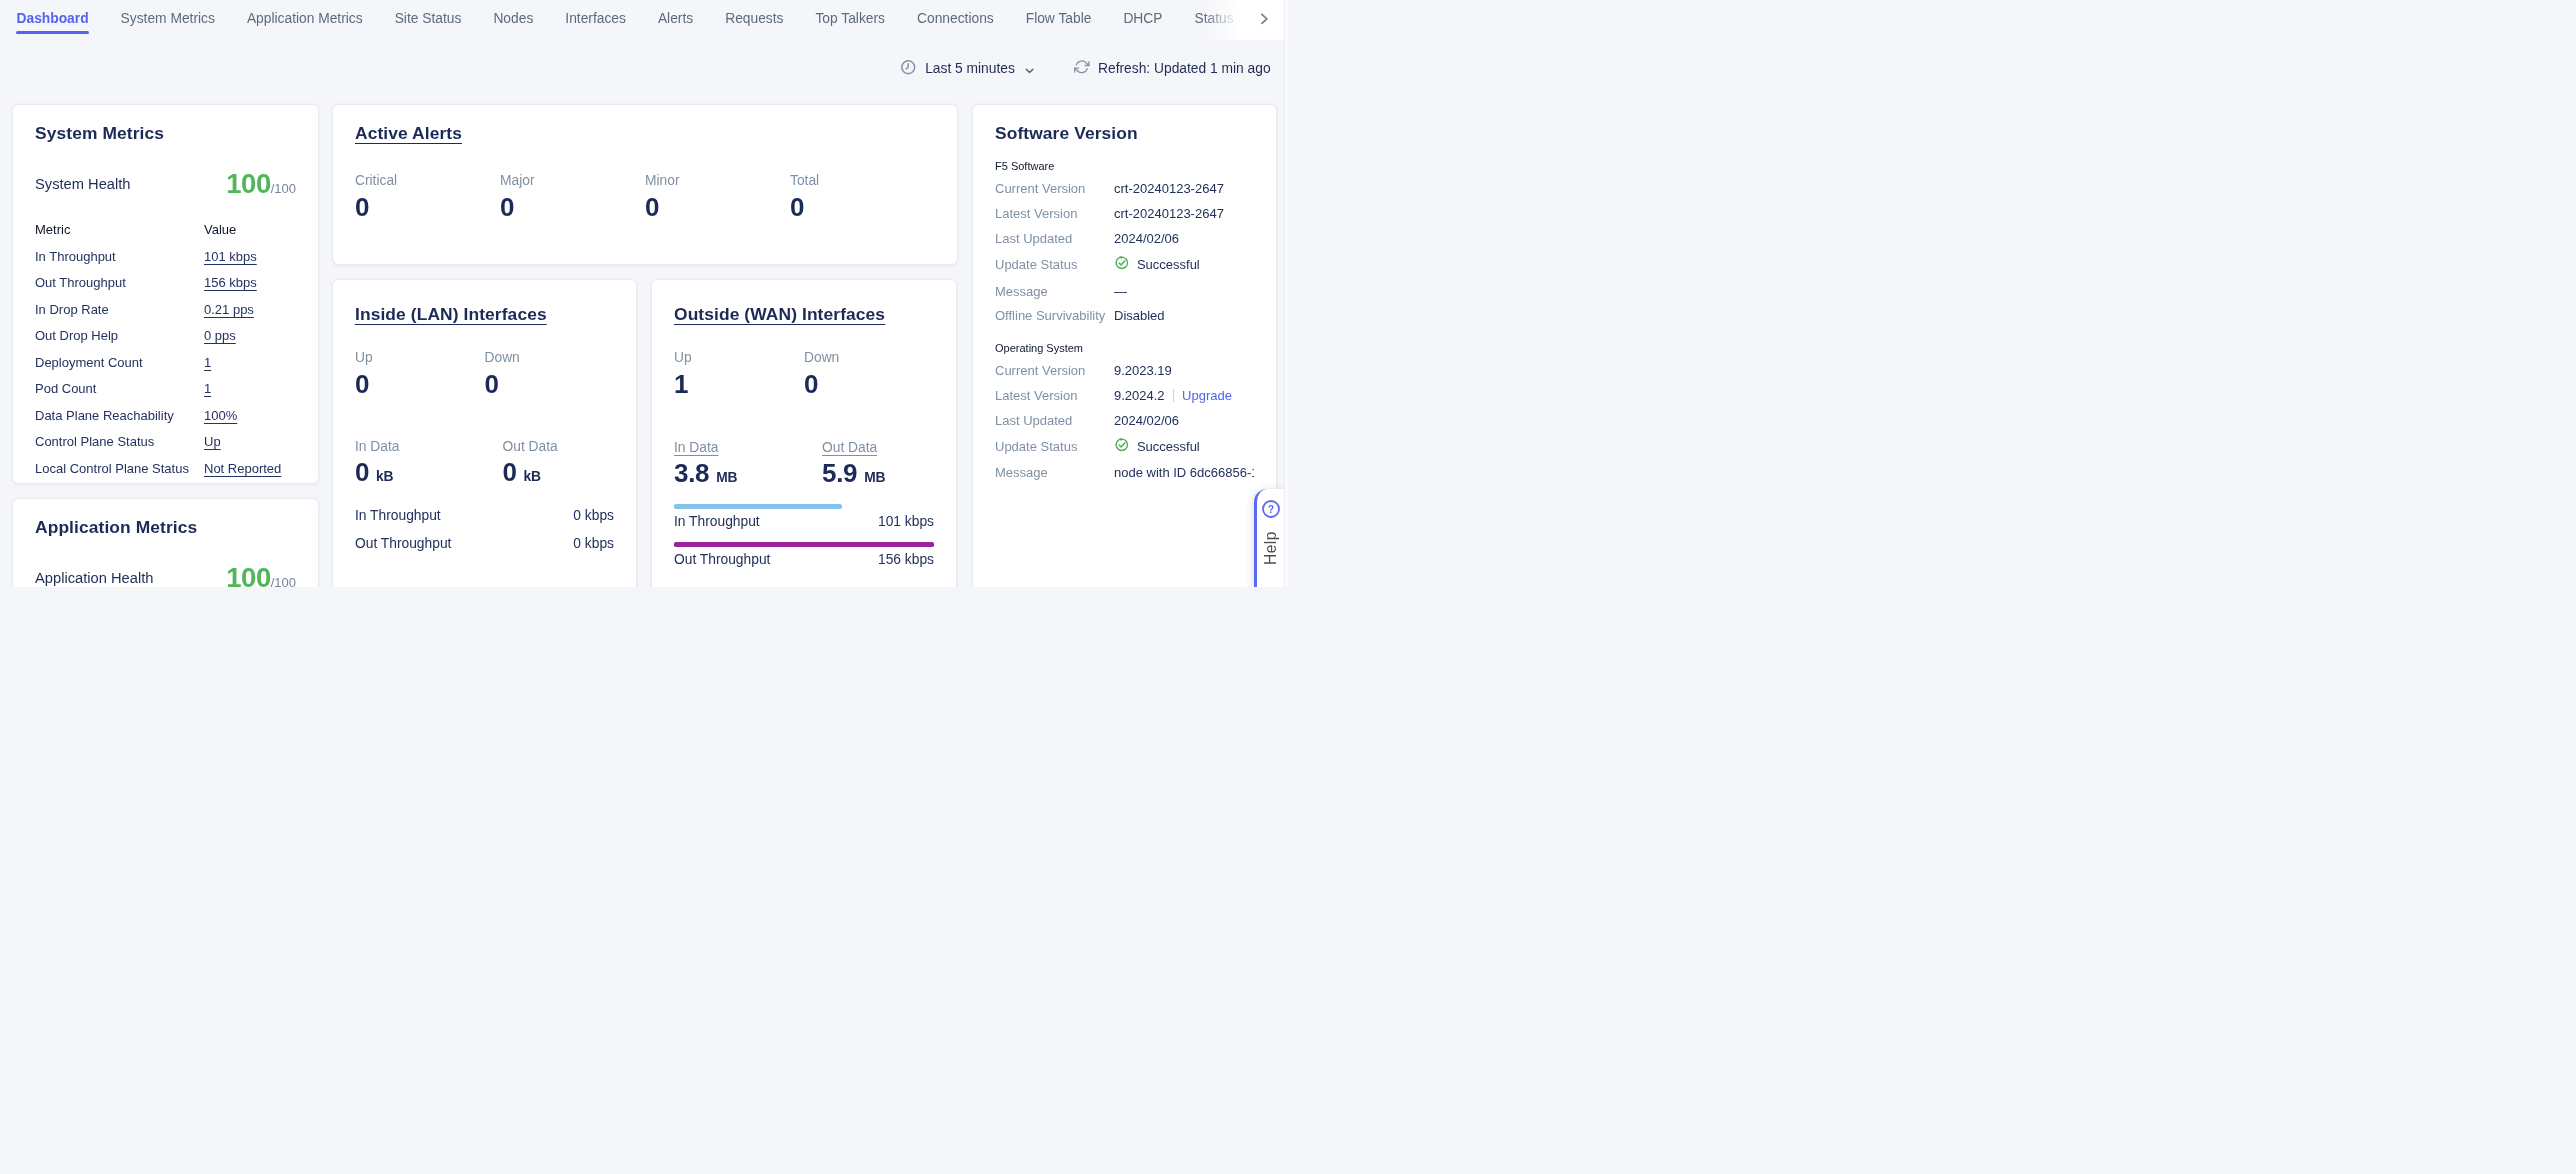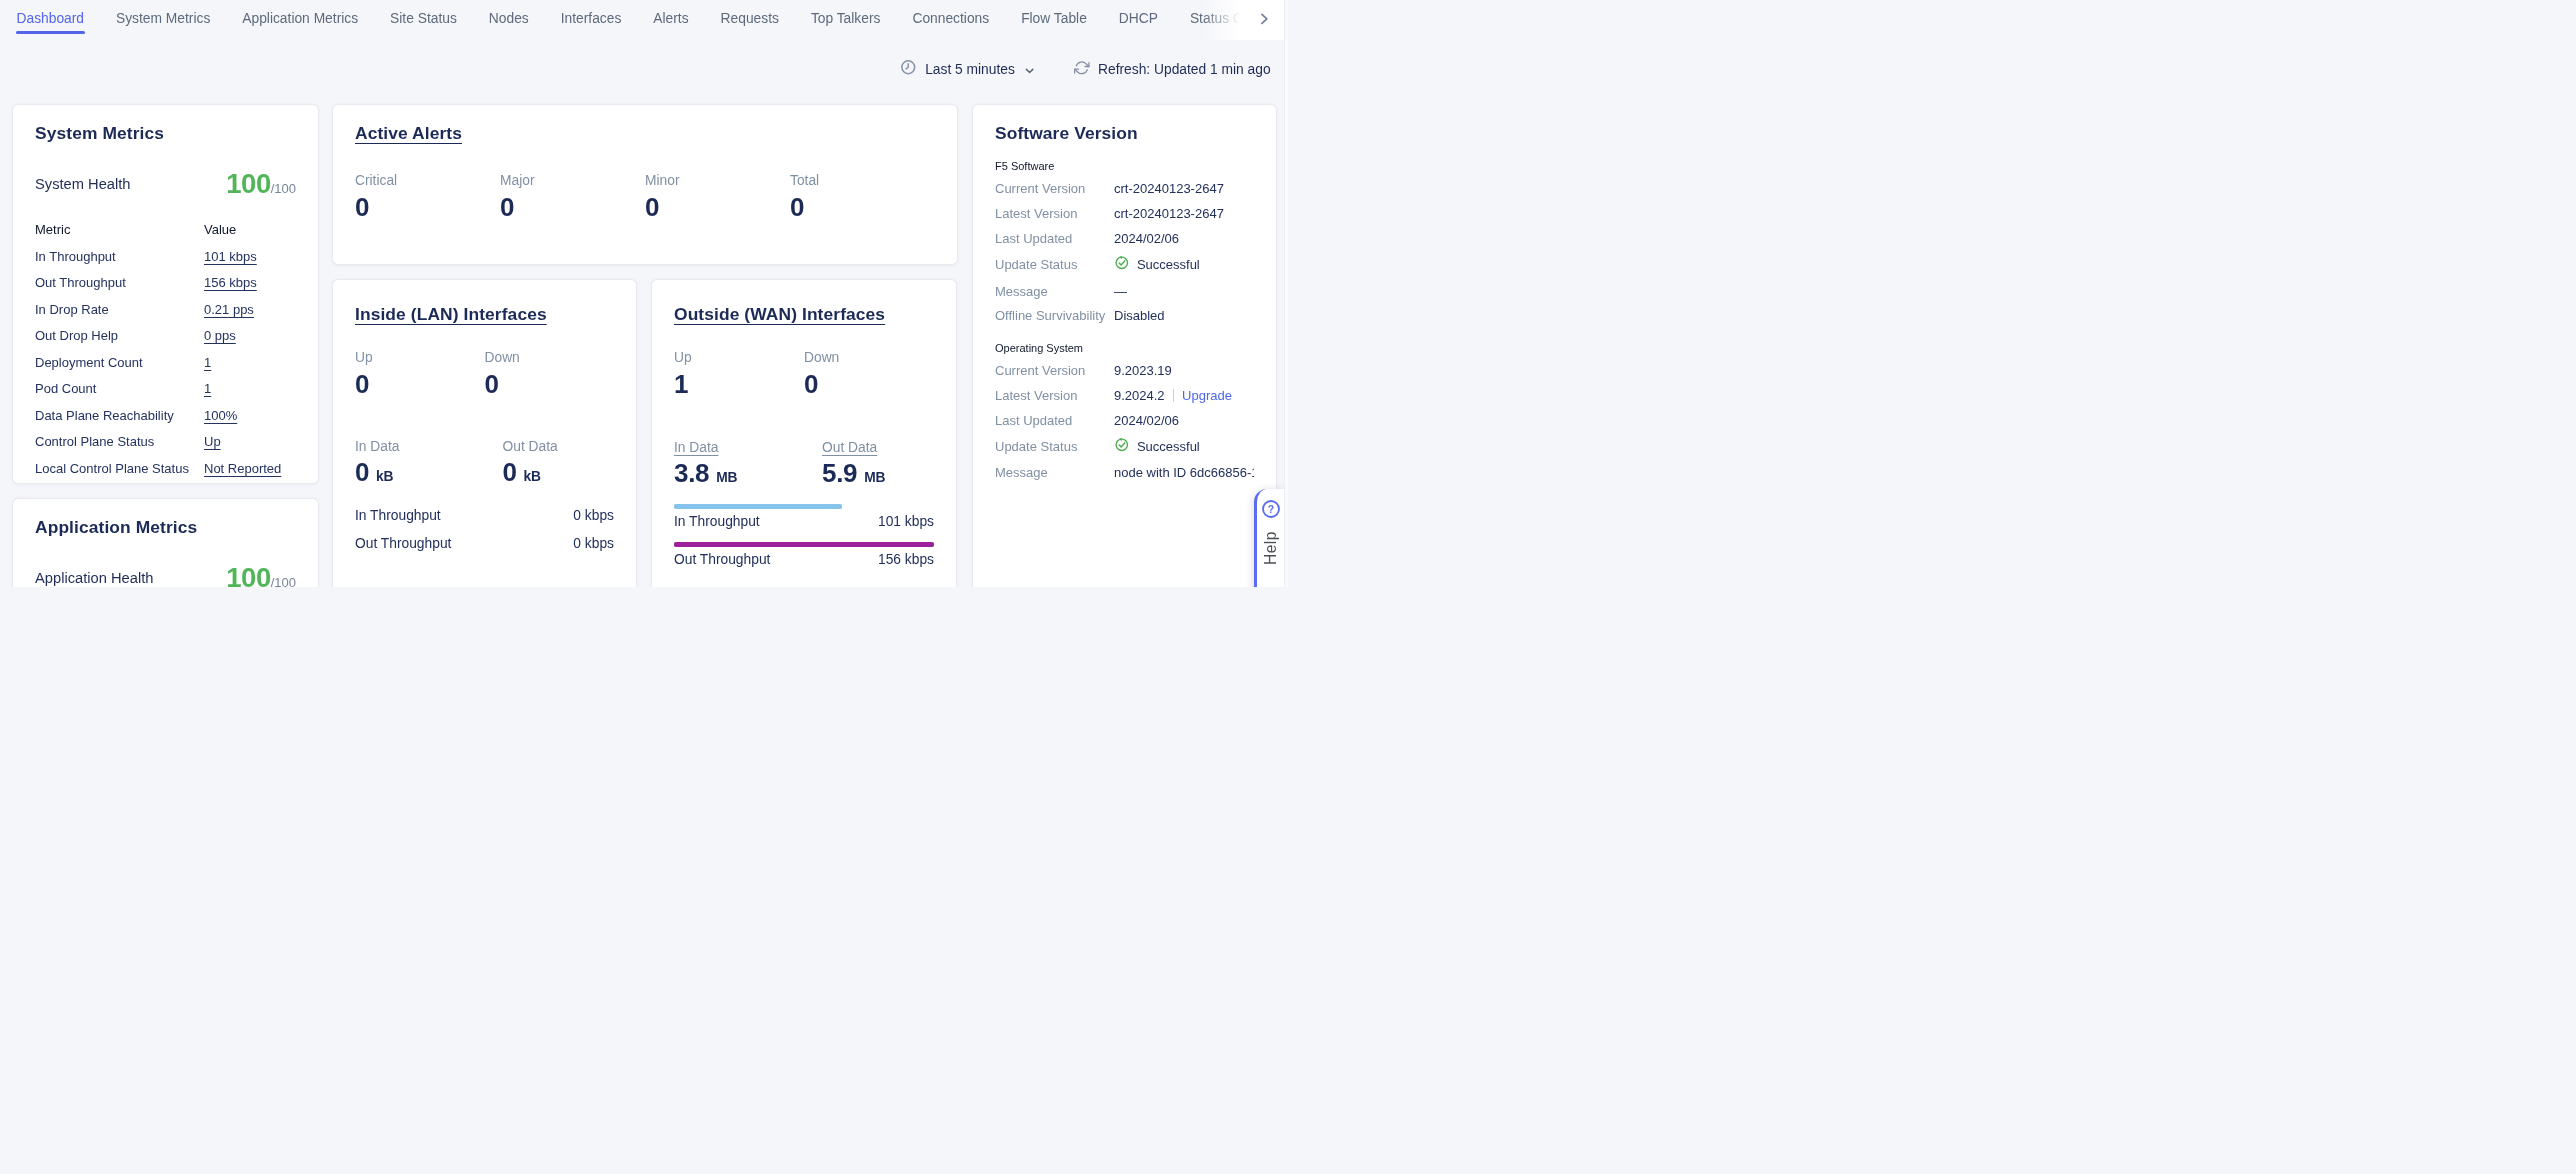--- a/index.html
+++ b/index.html
@@ -13,38 +13,38 @@
   
   .nav {
     position:absolute; left:0; top:0; width:1288px; height:37px;
     display:flex; align-items:stretch; gap:32px;
     padding-left:16.5px; overflow:hidden; white-space:nowrap;
   }
   .tab {
     display:flex; align-items:center; font-size:13.8px; color:#5d6a7e;
     cursor:pointer; position:relative; flex:0 0 auto;
   }
-  .tab.active { color:#5465ec; font-weight:normal; }
+  .tab.active { color:#5465ec; font-weight:bold; }
   .tab.active::after {
     content:""; position:absolute; left:-0.9px; right:-0.9px; bottom:2.8px;
     height:2.8px; background:#5465ec; border-radius:1.8px;
   }
   .nav-end {
     position:absolute; right:0; top:0; width:48px; height:40px;
     background:#ffffff; display:flex; align-items:center; justify-content:center;
   }
   .nav-end::before {
     content:""; position:absolute; right:48px; top:0; width:37px; height:40px;
     background:linear-gradient(to right, rgba(255,255,255,0), #ffffff);
   }
   .nav-more { background:none; border:none; cursor:pointer; display:flex; align-items:center; }
   
   .controls {
     position:absolute; top:59px; right:17.4px; height:20px;
-    display:flex; align-items:center; gap:40px;
+    display:flex; align-items:flex-start; gap:40px;
   }
   .ctrl { display:flex; align-items:center; gap:8.3px; font-size:13.8px; color:#1f2c56; cursor:pointer; }
   .ctrl .caret { margin-left:1.8px; margin-top:1.8px; }
   
   .card {
     position:absolute; background:#ffffff;
     border:0.9px solid #e8eaf1; border-radius:6.4px;
     box-shadow:0 0.9px 2.8px rgba(20,30,70,.05);
     padding:18.3px 22px;
   }

